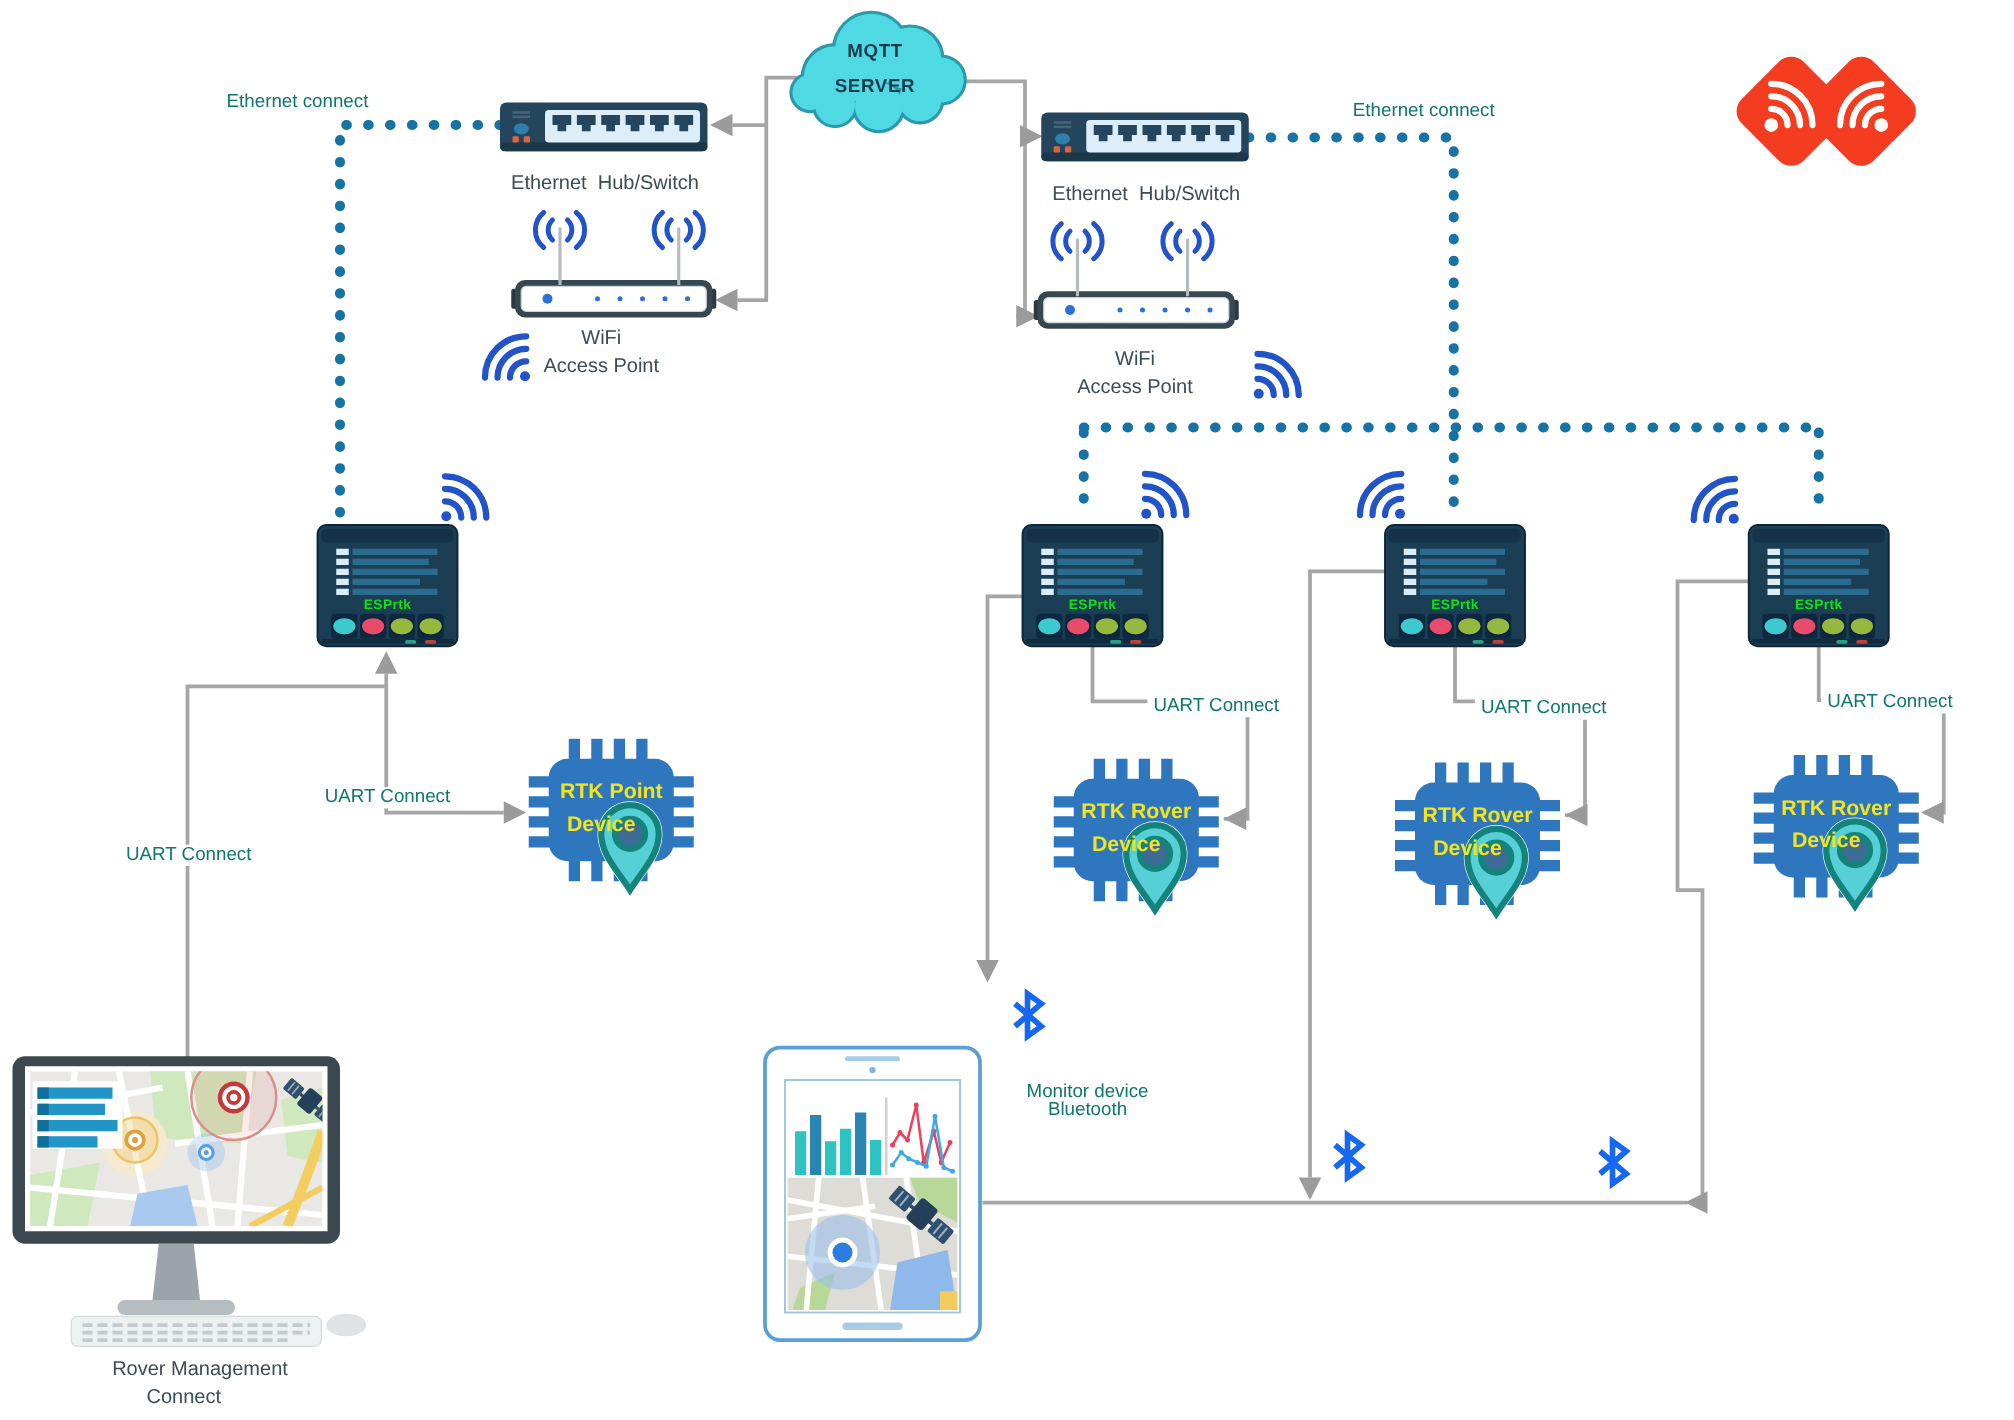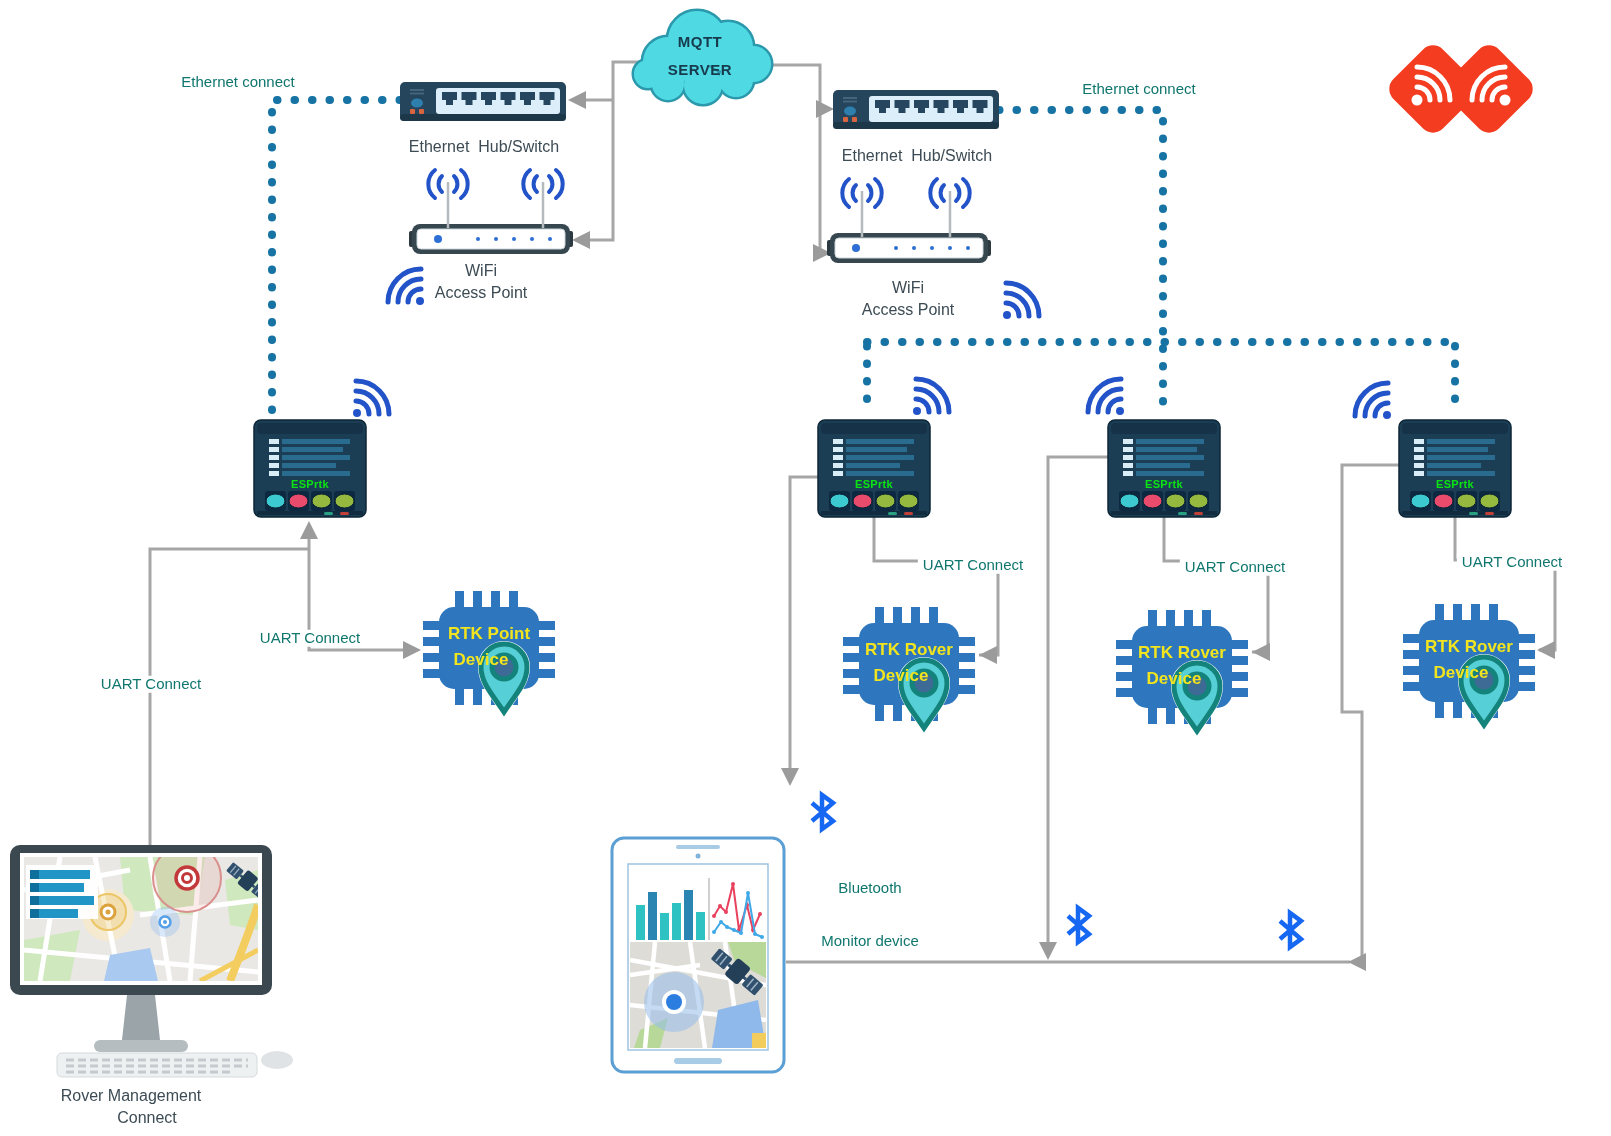--- a/index.html
+++ b/index.html
@@ -425,18 +425,18 @@
 <div class="lbl chip" style="left:1469px;top:647px">RTK Rover</div>
 <div class="lbl chip" style="left:1461px;top:673px">Device</div>
 
 <div class="lbl bg" style="left:151px;top:664px">UART Connect</div>
 <div class="lbl bg" style="left:310px;top:618px">UART Connect</div>
 <div class="lbl bg" style="left:973px;top:545px">UART Connect</div>
 <div class="lbl bg" style="left:1235px;top:547px">UART Connect</div>
 <div class="lbl bg" style="left:1512px;top:542px">UART Connect</div>
 
 <div class="lbl" style="left:870px;top:888px">Bluetooth</div>
-<div class="lbl" style="left:870px;top:941px">Monitor device</div>
-
-<div class="lbl dev" style="left:131px;top:1096px">Rover Management</div>
+<div class="lbl" style="left:870px;top:874px">Monitor device</div>
+
+<div class="lbl dev" style="left:160px;top:1096px">Rover Management</div>
 <div class="lbl dev" style="left:147px;top:1118px">Connect</div>
 
 </div>
 
 </body></html>

